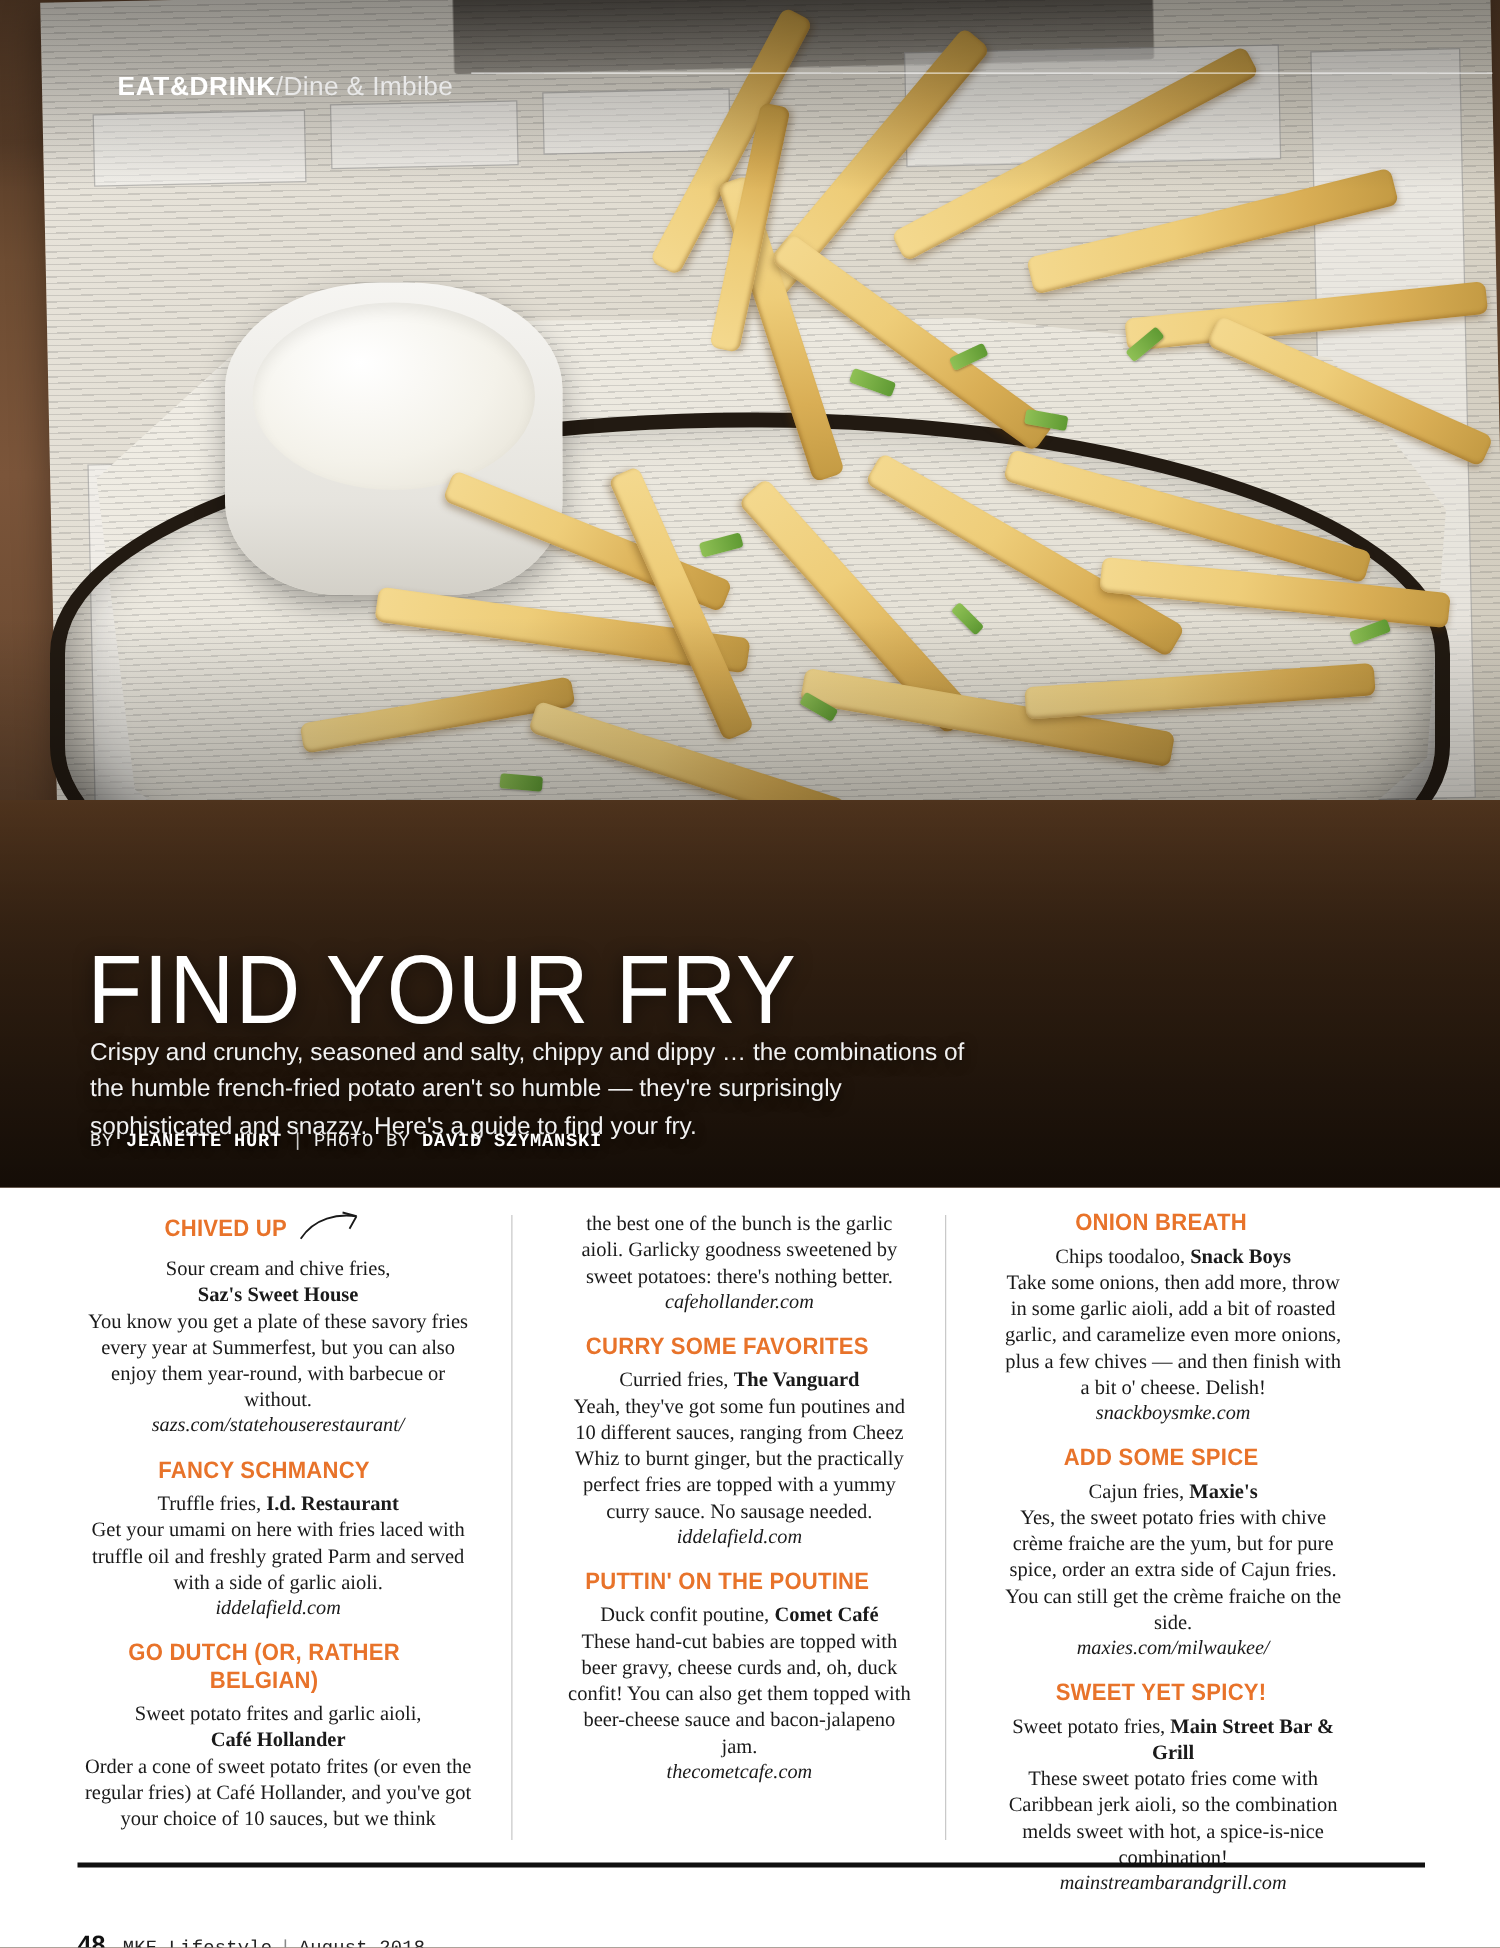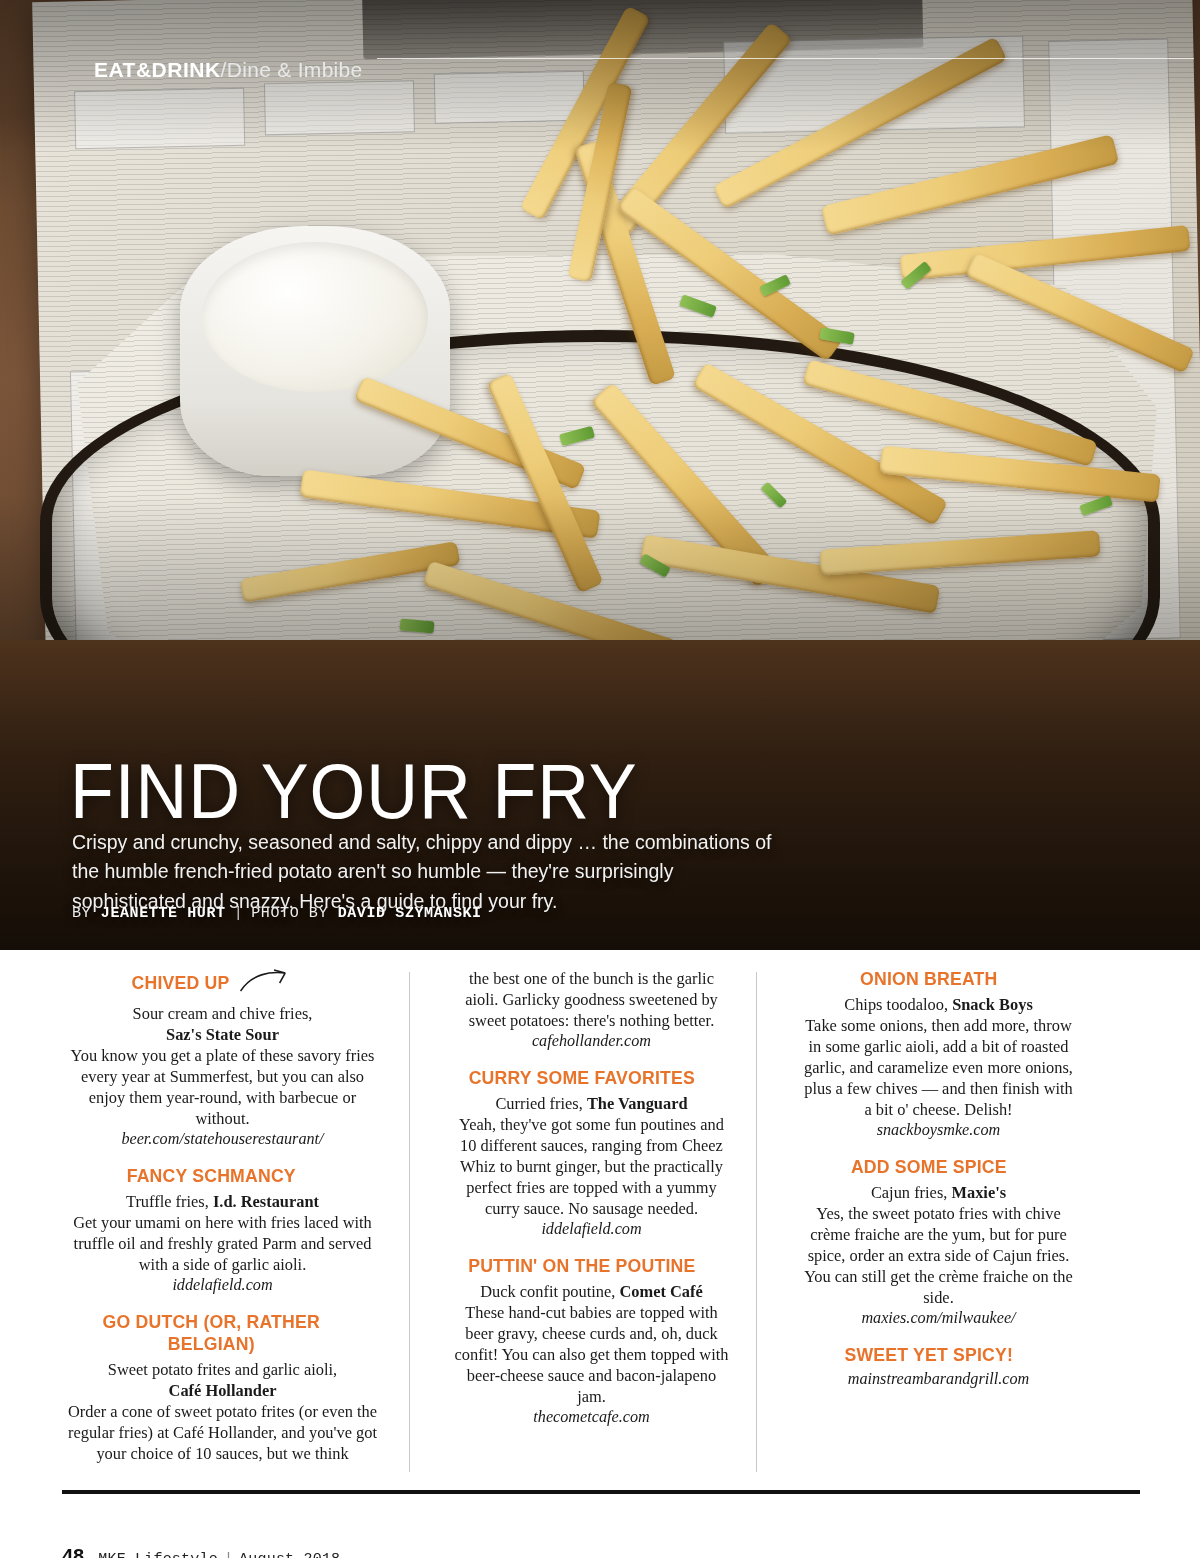--- a/index.html
+++ b/index.html
@@ -325,22 +325,22 @@
 </div>
 
 <div class="content">
 
   <div class="col">
     <div class="entry">
       <h2 class="sec-head"><span>CHIVED UP</span><span class="arrow"><svg width="56" height="26" viewBox="0 0 56 26">
               <path d="M2 23 C14 6, 34 3, 50 5" stroke="#1a1a1a" stroke-width="1.6" fill="none"></path>
               <path d="M50 5 L38 2 M50 5 L44 15" stroke="#1a1a1a" stroke-width="1.6" fill="none"></path>
             </svg></span></h2>
-      <p class="body-text"><span>Sour cream and chive fries,</span><br><b>Saz's State Sour</b><br><span>You know you get a plate of these savory fries every year at Summerfest, but you can also enjoy them year-round, with barbecue or without.</span></p>
-      <p class="url">beer.com/statehouserestaurant/</p>
+      <p class="body-text"><span>Sour cream and chive fries,</span><br><b>Saz's Sweet House</b><br><span>You know you get a plate of these savory fries every year at Summerfest, but you can also enjoy them year-round, with barbecue or without.</span></p>
+      <p class="url">sazs.com/statehouserestaurant/</p>
     </div>
     <div class="entry">
       <h2 class="sec-head">FANCY SCHMANCY</h2>
       <p class="body-text"><span>Truffle fries, </span><b>I.d. Restaurant</b><br><span>Get your umami on here with fries laced with truffle oil and freshly grated Parm and served with a side of garlic aioli.</span></p>
       <p class="url">iddelafield.com</p>
     </div>
     <div class="entry">
       <h2 class="sec-head">GO DUTCH (OR, RATHER BELGIAN)</h2>
       <p class="body-text"><span>Sweet potato frites and garlic aioli,</span><br><b>Café Hollander</b><br><span>Order a cone of sweet potato frites (or even the regular fries) at Café Hollander, and you've got your choice of 10 sauces, but we think</span></p>
     </div>
@@ -369,20 +369,21 @@
       <p class="body-text"><span>Chips toodaloo, </span><b>Snack Boys</b><br><span>Take some onions, then add more, throw in some garlic aioli, add a bit of roasted garlic, and caramelize even more onions, plus a few chives — and then finish with a bit o' cheese. Delish!</span></p>
       <p class="url">snackboysmke.com</p>
     </div>
     <div class="entry">
       <h2 class="sec-head">ADD SOME SPICE</h2>
       <p class="body-text"><span>Cajun fries, </span><b>Maxie's</b><br><span>Yes, the sweet potato fries with chive crème fraiche are the yum, but for pure spice, order an extra side of Cajun fries. You can still get the crème fraiche on the side.</span></p>
       <p class="url">maxies.com/milwaukee/</p>
     </div>
     <div class="entry">
       <h2 class="sec-head">SWEET YET SPICY!</h2>
+      <p class="body-text"><span>Sweet potato fries, </span><b>Main Street Bar &amp; Grill</b><br><span>These sweet potato fries come with Caribbean jerk aioli, so the combination melds sweet with hot, a spice-is-nice combination!</span></p>
       <p class="url">mainstreambarandgrill.com</p>
     </div>
   </div>
 </div>
 
 <div class="footer-rule"></div>
 <div class="footer">
   <span class="folio">48</span>
   <span class="footer-text"><span>MKE Lifestyle</span><span class="bar">|</span><span>August 2018</span></span>
 </div>

